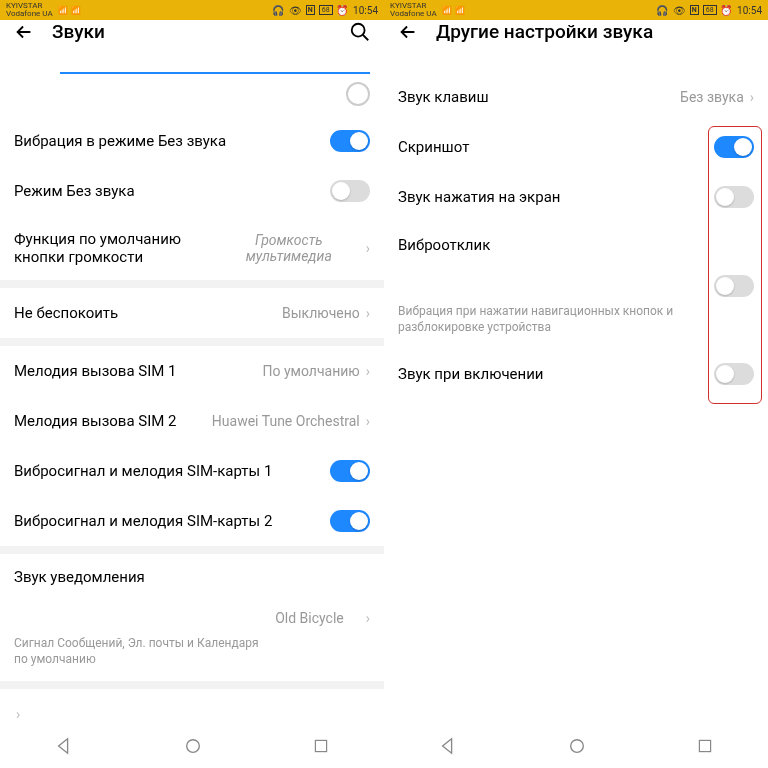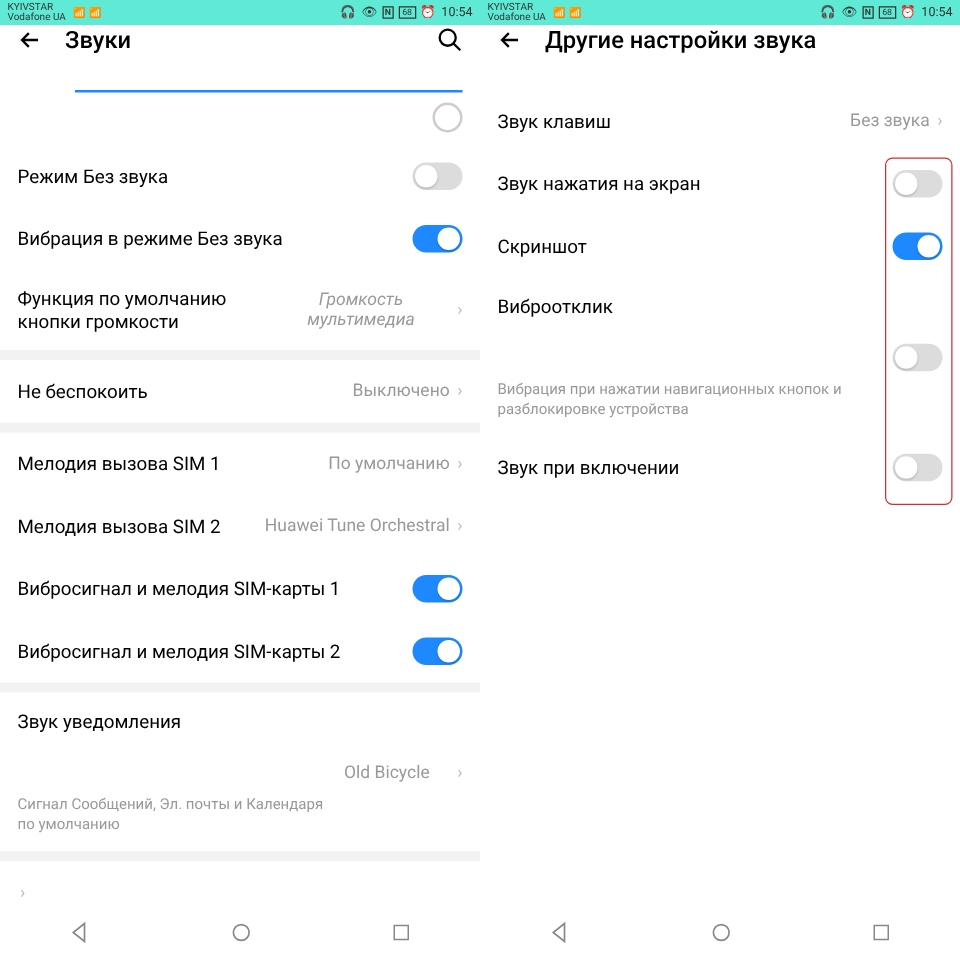--- a/index.html
+++ b/index.html
@@ -1,18 +1,18 @@
 <!DOCTYPE html>
 <html><head>
 <meta charset="utf-8">
 <style>
   * { box-sizing: border-box; margin: 0; padding: 0; }
   body { width: 768px; height: 768px; font-family: -apple-system, Roboto, Arial, sans-serif; background: #fff; display: flex; }
   .phone { width: 384px; height: 768px; display: flex; flex-direction: column; background: #fff; position: relative; }
-  .status-bar { height: 20px; display: flex; align-items: center; justify-content: space-between; padding: 0 6px; font-size: 8px; color: #333; background: #5eead4; }
+  .status-bar { height: 20px; display: flex; align-items: center; justify-content: space-between; padding: 0 6px; font-size: 8px; color: #333; background: #eab308; }
   .status-left { display: flex; flex-direction: column; line-height: 1; }
   .status-right { display: flex; align-items: center; gap: 4px; font-size: 10px; }
   .status-icons { display:flex; gap:3px; align-items:center; }
   .header { height: 52px; display: flex; align-items: flex-start; padding: 0 12px; gap: 16px; }
   .header .title { font-size: 19px; font-weight: 500; color: #000; flex: 1; }
   .icon-btn { width: 24px; height: 24px; display: flex; align-items: center; justify-content: center; }
   .content { flex: 1; overflow: hidden; }
   .row { display: flex; align-items: center; padding: 14px 14px; min-height: 50px; position: relative; }
   .row.tall { min-height: 60px; gap: 16px; }
   .row-main { flex: 1; display: flex; flex-direction: column; gap: 2px; }
@@ -73,32 +73,32 @@
 
   <div class="tab-indicator"></div>
 
   <div class="content">
     <div class="partial-toggle">
         <div class="circle-outline"></div>
       </div>
 
     <div class="row">
       <div class="row-main">
+          <span class="row-label">Вибрация в режиме Без звука</span>
+        </div>
+      <div class="toggle on">
+          <div class="knob"></div>
+        </div>
+    </div>
+
+    <div class="row">
+      <div class="row-main">
           <span class="row-label">Режим Без звука</span>
         </div>
       <div class="toggle">
-          <div class="knob"></div>
-        </div>
-    </div>
-
-    <div class="row">
-      <div class="row-main">
-          <span class="row-label">Вибрация в режиме Без звука</span>
-        </div>
-      <div class="toggle on">
           <div class="knob"></div>
         </div>
     </div>
 
     <div class="row tall">
       <div class="row-main">
           <span class="row-label" style="max-width:200px;">Функция по умолчанию кнопки громкости</span>
         </div>
       <span class="row-value" style="text-align:center;max-width:110px;font-style:italic;">Громкость мультимедиа</span>
       <span class="chevron">›</span>
@@ -229,32 +229,32 @@
       <div class="row-main">
           <span class="row-label">Звук клавиш</span>
         </div>
       <span class="row-value">Без звука</span>
       <span class="chevron">›</span>
     </div>
 
 
     <div class="row">
       <div class="row-main">
+          <span class="row-label">Скриншот</span>
+        </div>
+      <div class="toggle on">
+          <div class="knob"></div>
+        </div>
+    </div>
+
+    <div class="row">
+      <div class="row-main">
           <span class="row-label">Звук нажатия на экран</span>
         </div>
       <div class="toggle">
-          <div class="knob"></div>
-        </div>
-    </div>
-
-    <div class="row">
-      <div class="row-main">
-          <span class="row-label">Скриншот</span>
-        </div>
-      <div class="toggle on">
           <div class="knob"></div>
         </div>
     </div>
 
     <div class="row tall">
       <div class="row-main">
         <span class="row-label">Виброотклик</span>
         <span class="row-sub">Вибрация при нажатии навигационных кнопок и разблокировке устройства</span>
       </div>
       <div class="toggle">

